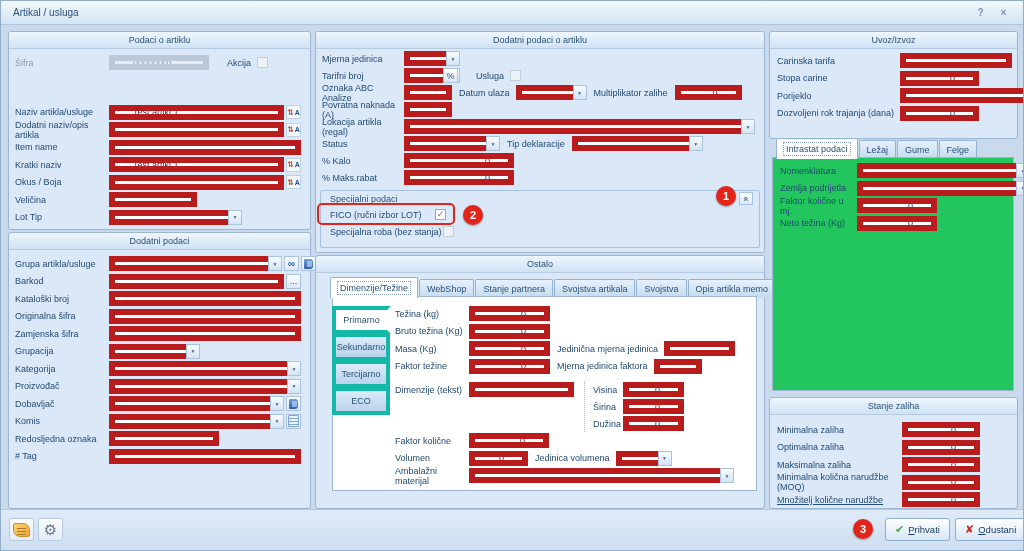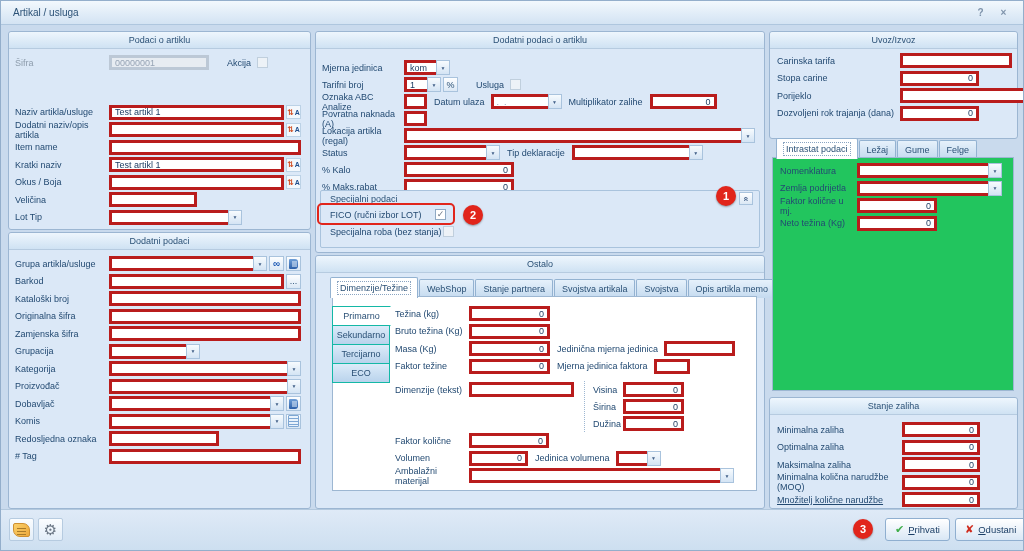--- a/index.html
+++ b/index.html
@@ -16,22 +16,22 @@
        color:#7e93ab;font-size:10px;font-weight:bold;cursor:default;}
   
   .panel{position:absolute;background:#dbe8f7;border:1px solid #9cb6d2;border-radius:3px;}
   .panel-h{height:17px;line-height:16px;text-align:center;color:#2b5176;
            background:linear-gradient(#eef6fd,#cfe2f3);border-bottom:1px solid #b6cbe0;
            border-radius:3px 3px 0 0;}
   .row{display:flex;align-items:center;height:17.5px;margin:0 9px 0 6px;}
   .lbl{flex-shrink:0;}
   .dislbl{color:#8d9cac;}
   
-  .inp{height:15px;border:3px solid #b91c1c;background:#fff;
-       font:9px "Liberation Sans","DejaVu Sans",sans-serif;color:#17375e;padding:0 3px;min-width:0;}
+  .inp{height:15px;border:6px solid #b91c1c;background:#fff;
+       font:9px "Liberation Sans","DejaVu Sans",sans-serif;color:#17375e;padding:0 18px;min-width:0;}
   .inp.num{text-align:right;}
   .inp.muted{color:#8fa3bb;}
   .inp:disabled,.inp.dis{background:#e7ecf2;color:#97a4b5;border-color:#bcc8d6;}
   .fx{flex:1;}
   .combo{display:inline-flex;height:15px;}
   .combo .inp{flex:1;border-right:none;}
   .drop{width:14px;height:15px;background:linear-gradient(#f7fbfe,#d4e4f4);
         border:1px solid #a9c3dd;display:flex;align-items:center;justify-content:center;flex-shrink:0;}
   .drop::before{content:"▼";font-size:5px;color:#44628a;}
   .cb{width:11px;height:11px;background:#fff;border:1px solid #8fa9c4;flex-shrink:0;
@@ -67,22 +67,22 @@
   .tab.active{background:#fff;height:21px;position:relative;z-index:3;}
   .tab.active .tablabel{outline:1px dotted #8aa5c2;padding:1px 2px;}
   .tab.cut{width:24px;overflow:hidden;padding-right:0;}
   .tabscroll{display:flex;gap:6px;margin-left:6px;align-items:center;height:19px;}
   .tsa{font-size:7px;color:#3c5a78;}
   .tsa.dis{color:#b9c9da;}
   
   .obox{position:absolute;left:16px;right:7px;top:40px;bottom:17px;background:#fff;
         border:1px solid #9db7d2;display:flex;align-items:stretch;z-index:1;}
   .vtabs{width:58px;padding-top:9px;margin-left:-1px;flex-shrink:0;}
-  .vtab{height:20px;display:flex;align-items:center;justify-content:center;
-        background:linear-gradient(#dcebf9,#b9d3ec);border:1px solid #14b8a6;margin-bottom:-1px;
+  .vtab{height:28px;display:flex;align-items:center;justify-content:center;
+        background:linear-gradient(#dcebf9,#b9d3ec);border:4px solid #14b8a6;margin-bottom:-1px;
         color:#2b5176;position:relative;}
   .vtab.active{background:#fff;border-right-color:#fff;z-index:2;margin-right:-1px;}
   .ofields{flex:1;padding:8px 6px 0 5px;}
   .orow{display:flex;align-items:center;height:17.5px;}
   .olbl{width:74px;flex-shrink:0;}
   .dimrow{display:flex;margin-top:6px;}
   .dim-right{border-left:1px dotted #9db7d2;padding-left:8px;margin-left:10px;}
   .dim-right .orow{height:17px;}
   .dlbl{width:30px;flex-shrink:0;}
   
@@ -245,21 +245,21 @@
       <input class="inp" style="width: 110px;" value="">
     </div>
     <div class="row">
       <span class="lbl" style="width:94px;"># Tag</span>
       <input class="inp fx" value="" style="">
     </div>
   </div>
 
   <div class="panel" style="left:314px;top:30px;width:450px;height:222px;">
     <div class="panel-h">Dodatni podaci o artiklu</div>
-    <div class="row" style="margin-top:10px;height:17px;">
+    <div class="row" style="margin-top:1px;height:17px;">
       <span class="lbl" style="width:82px;">Mjerna jedinica</span>
       <span class="combo" style="width:46px;">
           <input class="inp" value="kom" style="">
           <span class="drop"></span>
         </span>
     </div>
     <div class="row" style="height:17px;">
       <span class="lbl" style="width:82px;">Tarifni broj</span>
       <span class="combo" style="width:37px;">
           <input class="inp" value="1" style="">
@@ -301,21 +301,21 @@
       <span class="combo ml7" style="width:131px;">
           <input class="inp" value="" style="">
           <span class="drop"></span>
         </span>
     </div>
     <div class="row" style="height:17px;">
       <span class="lbl" style="width:82px;">% Kalo</span>
       <input class="inp num" style="width: 110px;" value="0">
     </div>
     <div class="row" style="height:17px;">
-      <span class="lbl" style="width:82px;text-decoration:underline;">% Maks.rabat</span>
+      <span class="lbl" style="width:82px;">% Maks.rabat</span>
       <input class="inp num" style="width: 110px;" value="0">
     </div>
 
     <div class="subpanel">
       <div class="spec-h">
         <span>Specijalni podaci</span>
         <span class="collapse-btn"></span>
       </div>
       <div class="row" style="height:17px;margin-left:9px;">
         <span class="lbl" style="width:105px;">FICO (ručni izbor LOT)</span>

